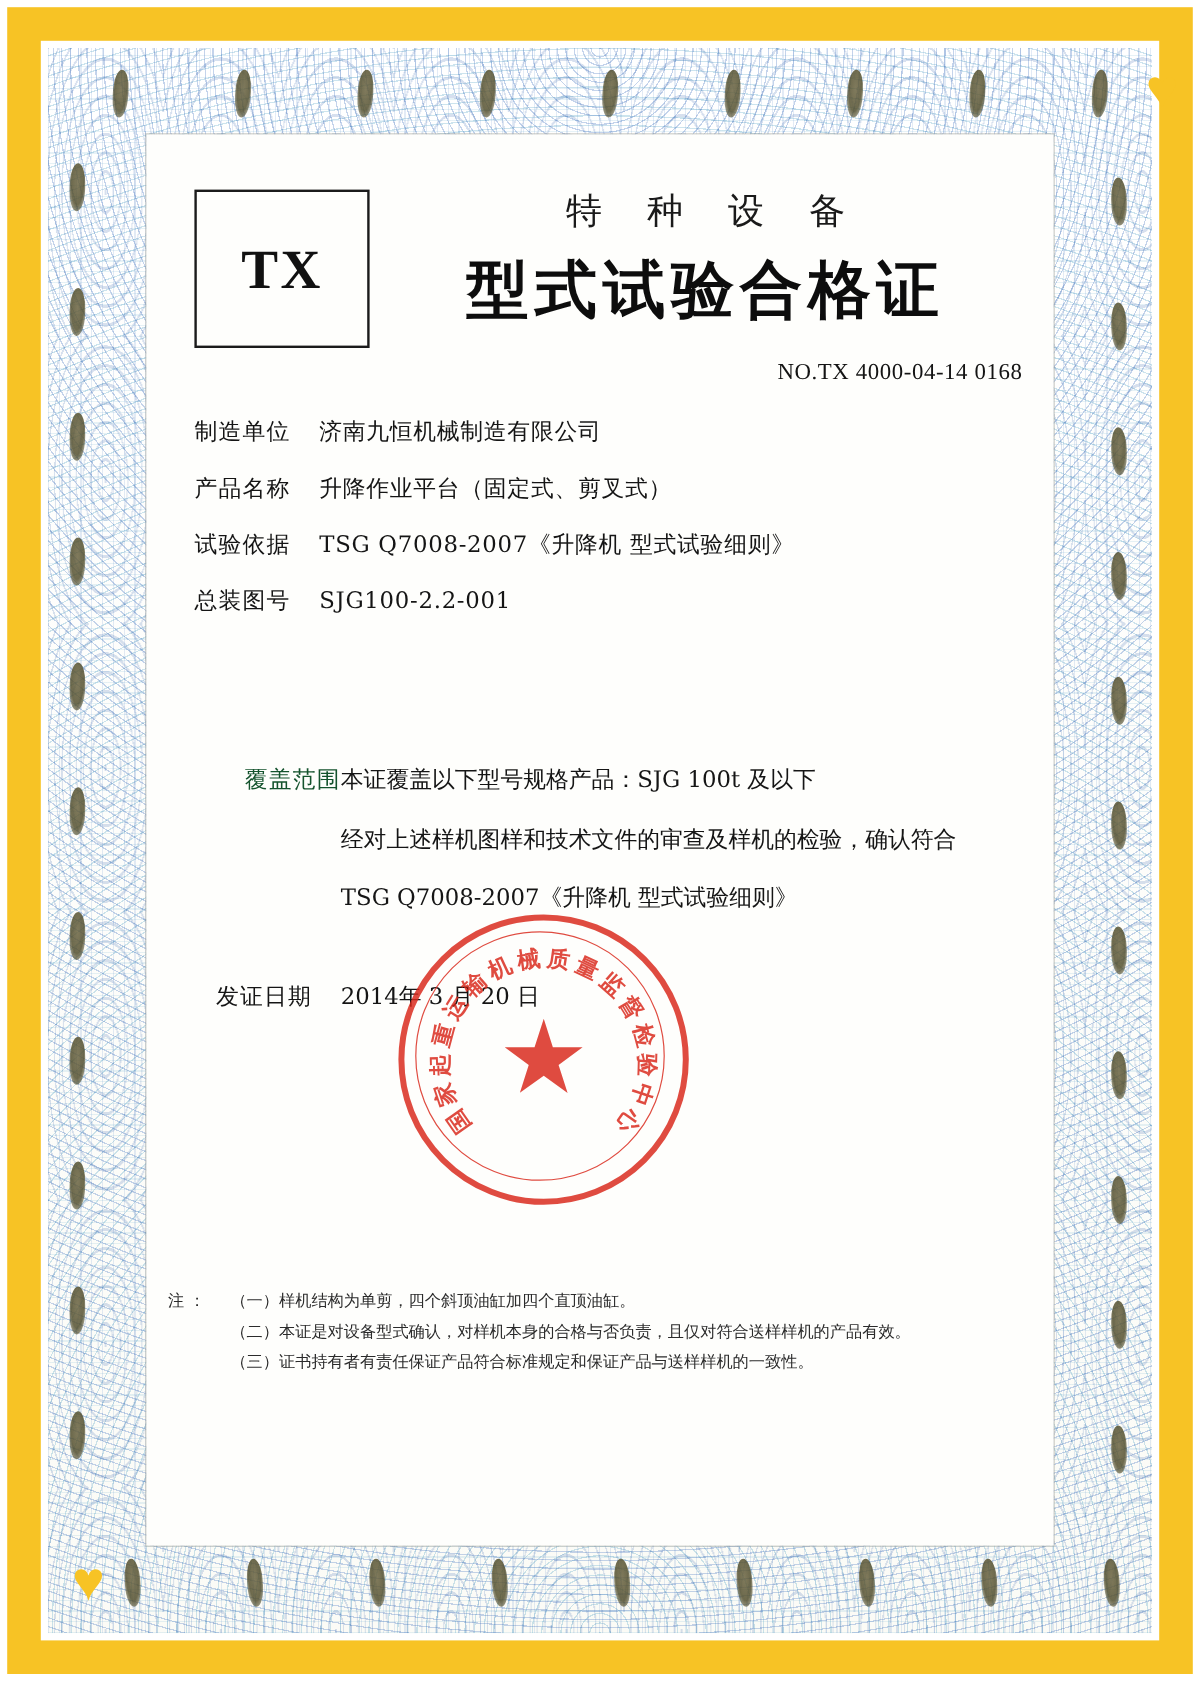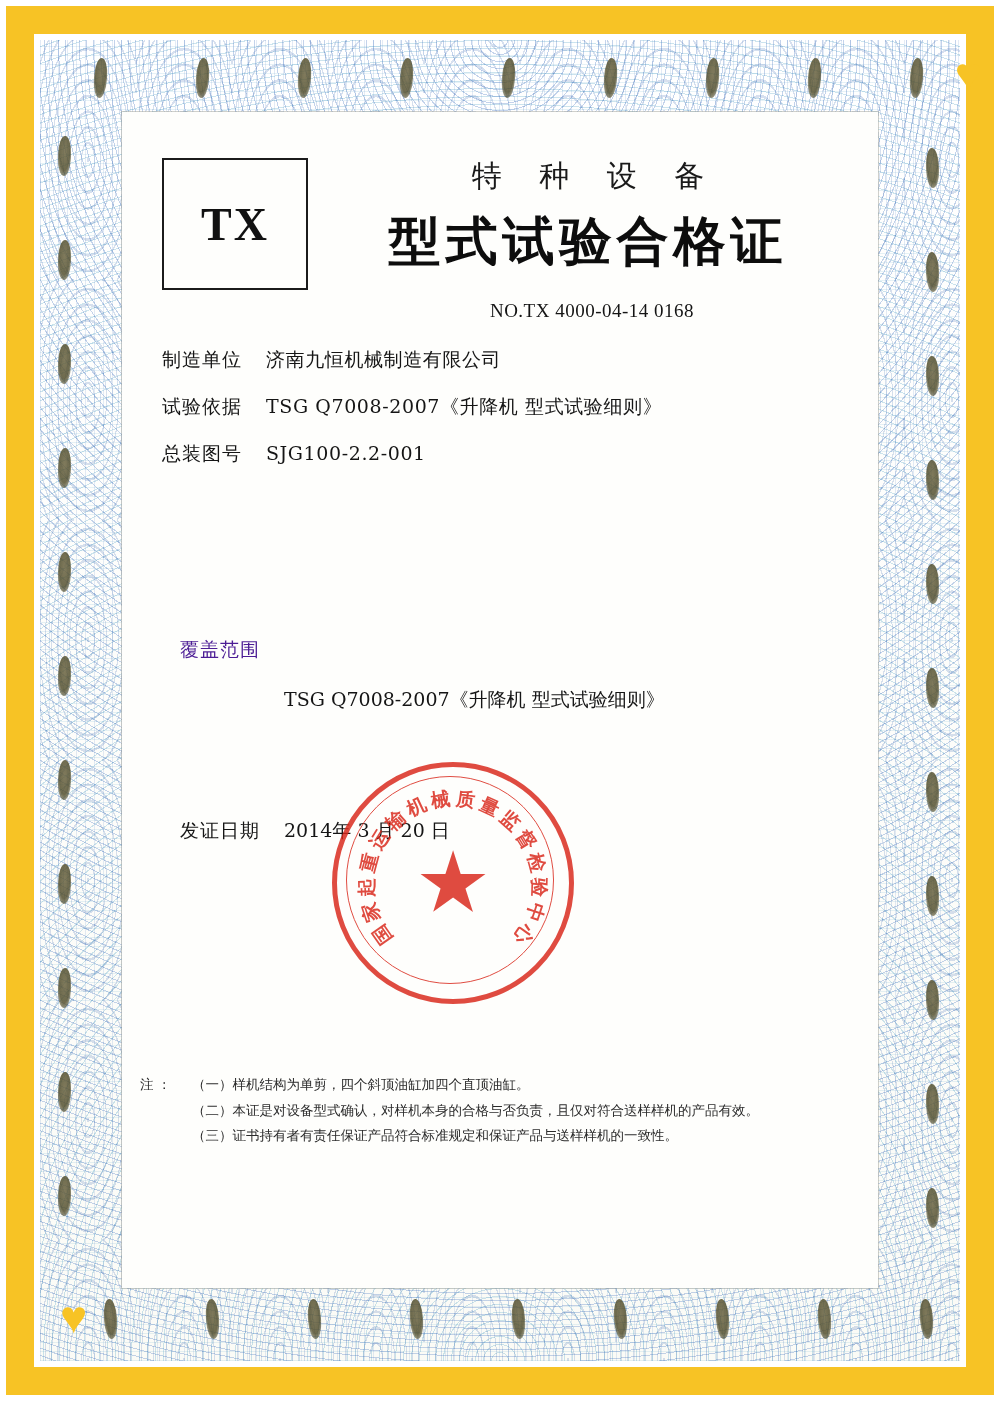--- a/index.html
+++ b/index.html
@@ -146,21 +146,21 @@
     letter-spacing: 5px;
     color: #0d0d0d;
     font-family: "DejaVu Serif", serif;
     white-space: nowrap;
   }
   .cert-no {
     position: absolute;
     left: 210px;
     top: 188px;
     width: 520px;
-    text-align: center;
+    text-align: right;
     font-size: 19px;
     letter-spacing: .5px;
     color: #141414;
     font-family: "Liberation Serif", serif;
   }
 
   
   .fields {
     position: absolute;
     left: 40px;
@@ -196,22 +196,23 @@
   .coverage-row {
     display: flex;
     align-items: baseline;
     margin-bottom: 24px;
   }
   .coverage-label {
     width: 104px;
     flex: 0 0 104px;
     font-size: 19px;
     letter-spacing: 1px;
-    color: #4c1d95;
-    font-family: "DejaVu Serif", serif;
+    color: #14532d;
+    font-family: "DejaVu Serif", serif;
+    text-align: right;
   }
   .coverage-value {
     font-size: 19px;
     color: #151515;
     font-family: "DejaVu Serif", serif;
   }
   .para {
     margin-left: 104px;
     font-size: 19px;
     color: #151515;
@@ -394,33 +395,39 @@
       </div>
 
       <div class="cert-no">NO.TX 4000-04-14 0168</div>
 
       <div class="fields">
         <div class="field-row">
           <div class="field-label">制造单位</div>
           <div class="field-value">济南九恒机械制造有限公司</div>
         </div>
         <div class="field-row">
+          <div class="field-label">产品名称</div>
+          <div class="field-value">升降作业平台（固定式、剪叉式）</div>
+        </div>
+        <div class="field-row">
           <div class="field-label">试验依据</div>
           <div class="field-value">TSG Q7008-2007《升降机 型式试验细则》</div>
         </div>
         <div class="field-row">
           <div class="field-label">总装图号</div>
           <div class="field-value">SJG100-2.2-001</div>
         </div>
       </div>
 
       <div class="coverage">
         <div class="coverage-row">
           <div class="coverage-label">覆盖范围</div>
-        </div>
+          <div class="coverage-value">本证覆盖以下型号规格产品：SJG 100t    及以下</div>
+        </div>
+        <div class="para">经对上述样机图样和技术文件的审查及样机的检验，确认符合</div>
         <div class="para">TSG Q7008-2007《升降机 型式试验细则》</div>
       </div>
 
       <div class="issue-row">
         <div class="issue-label">发证日期</div>
         <div class="issue-value">2014年 3 月 20 日</div>
       </div>
 
       <div class="seal">
         <div class="seal-inner"></div>

